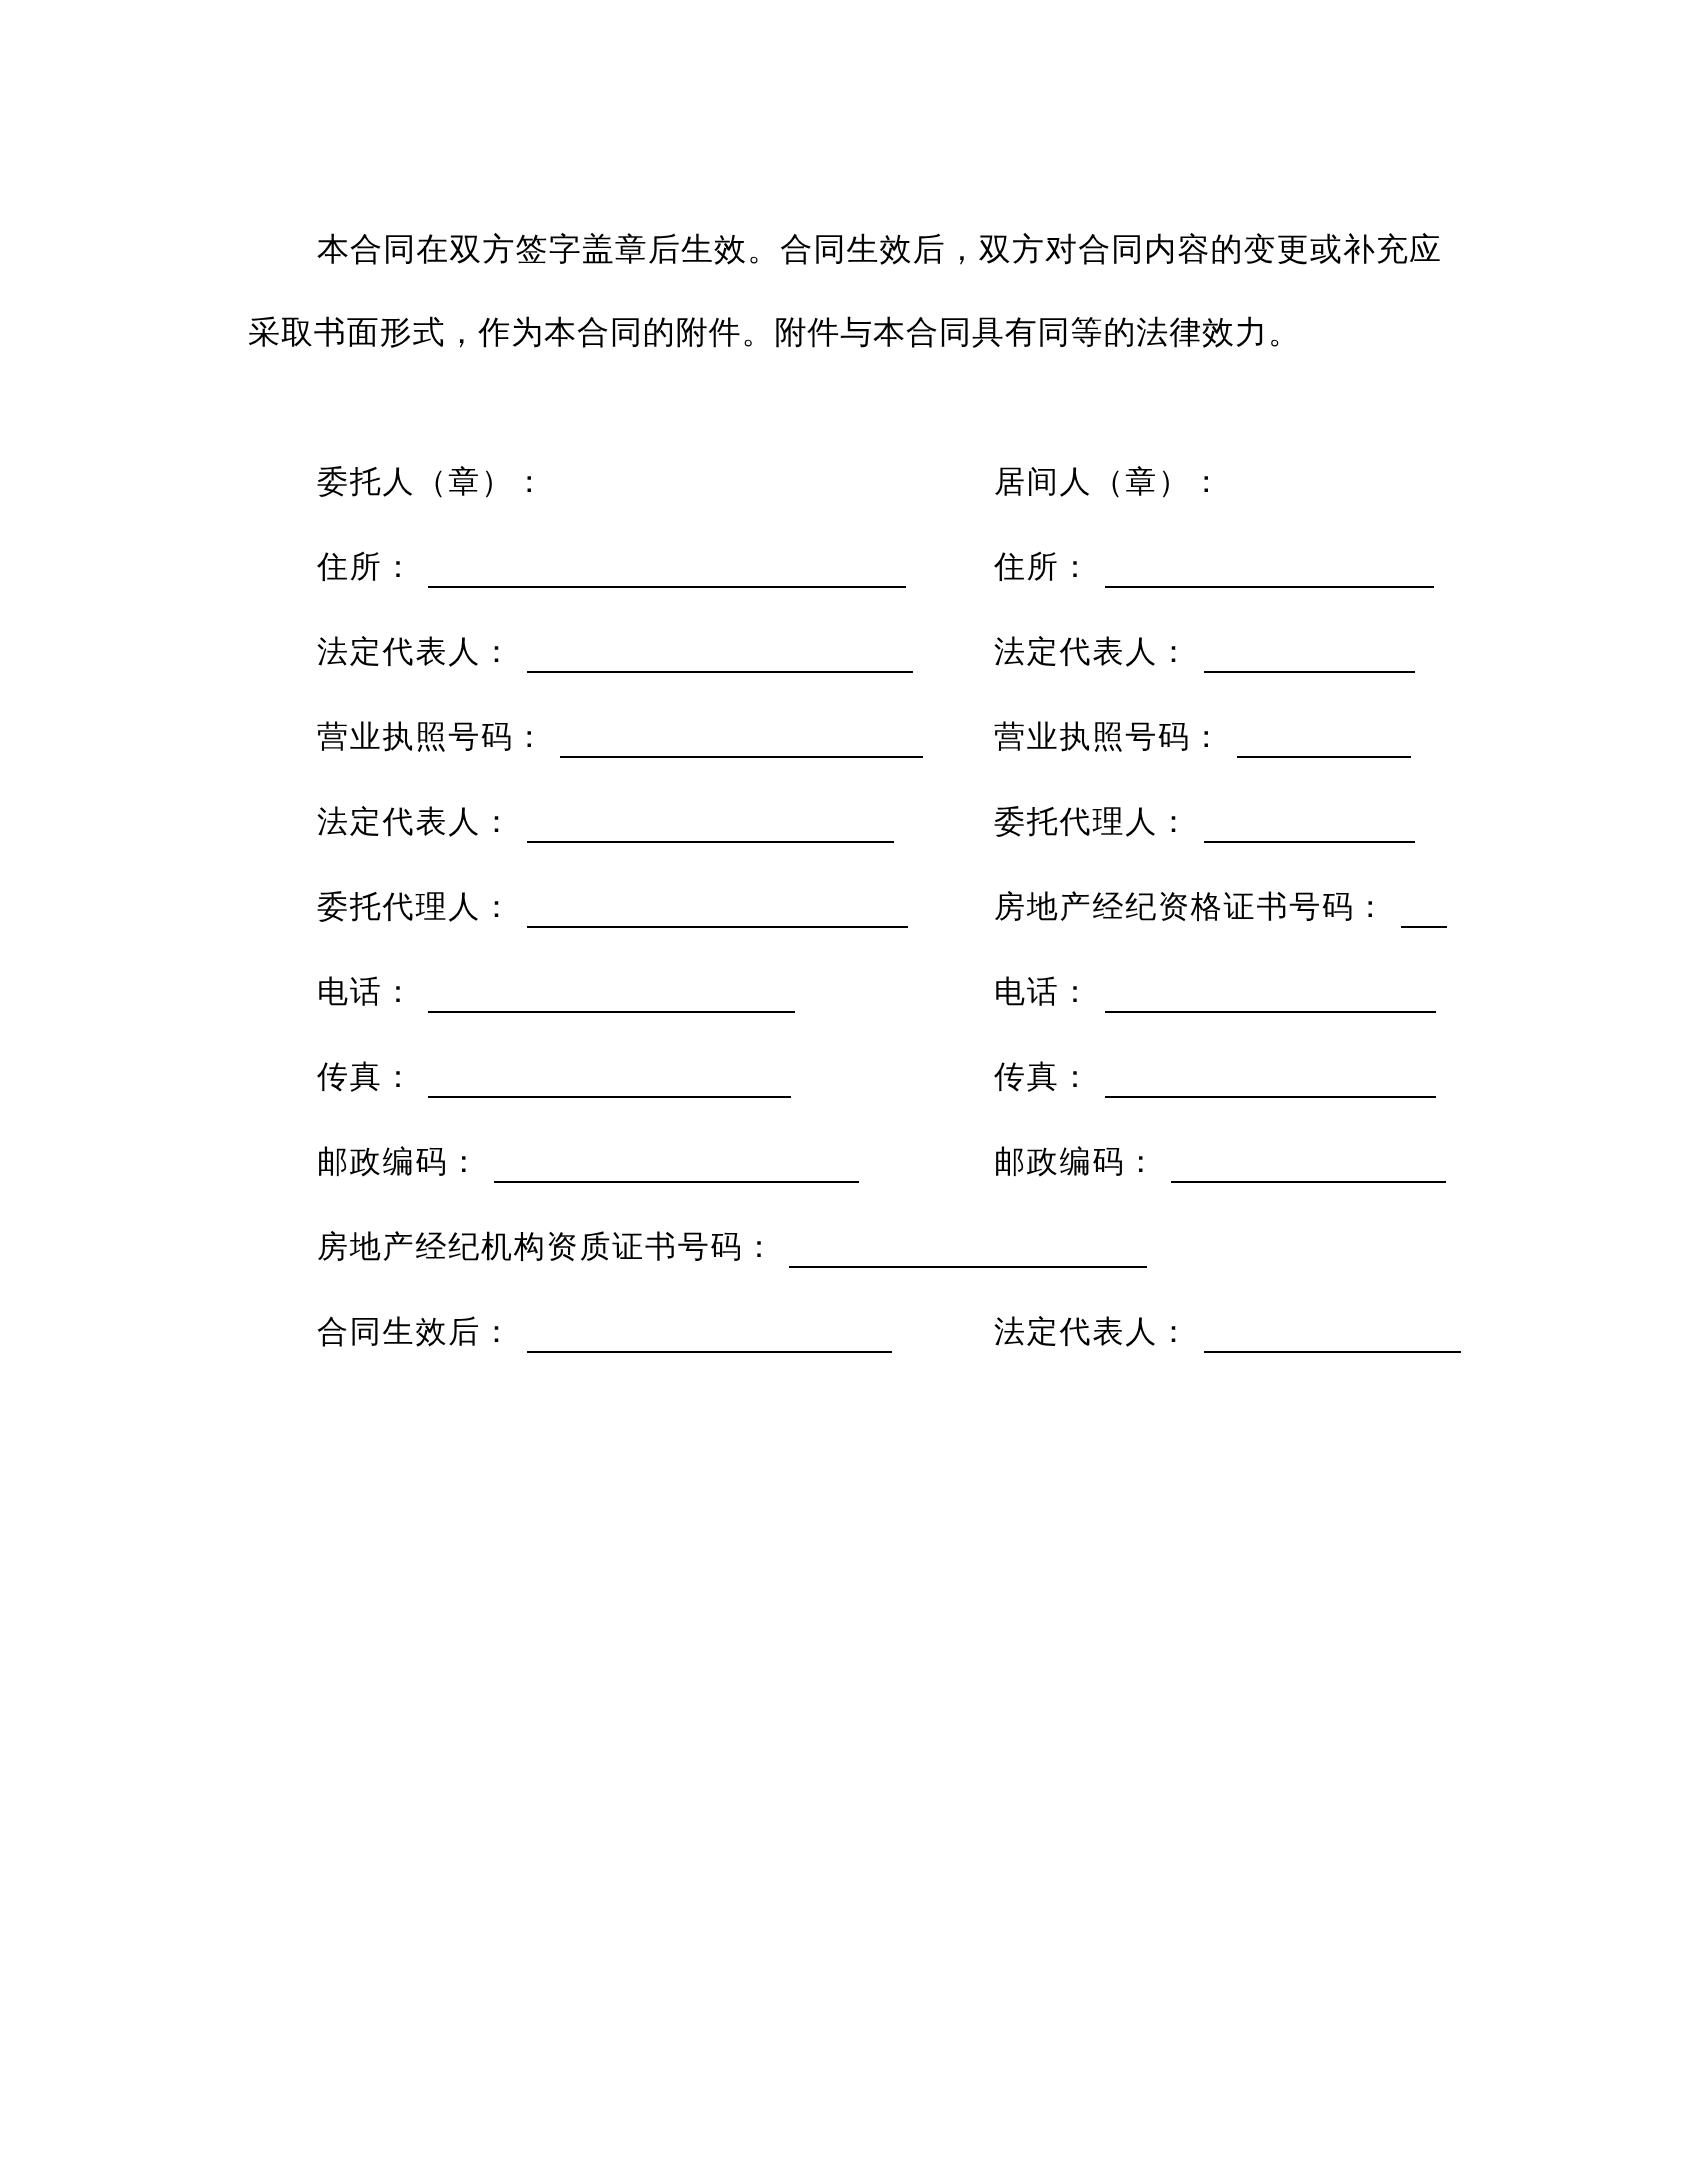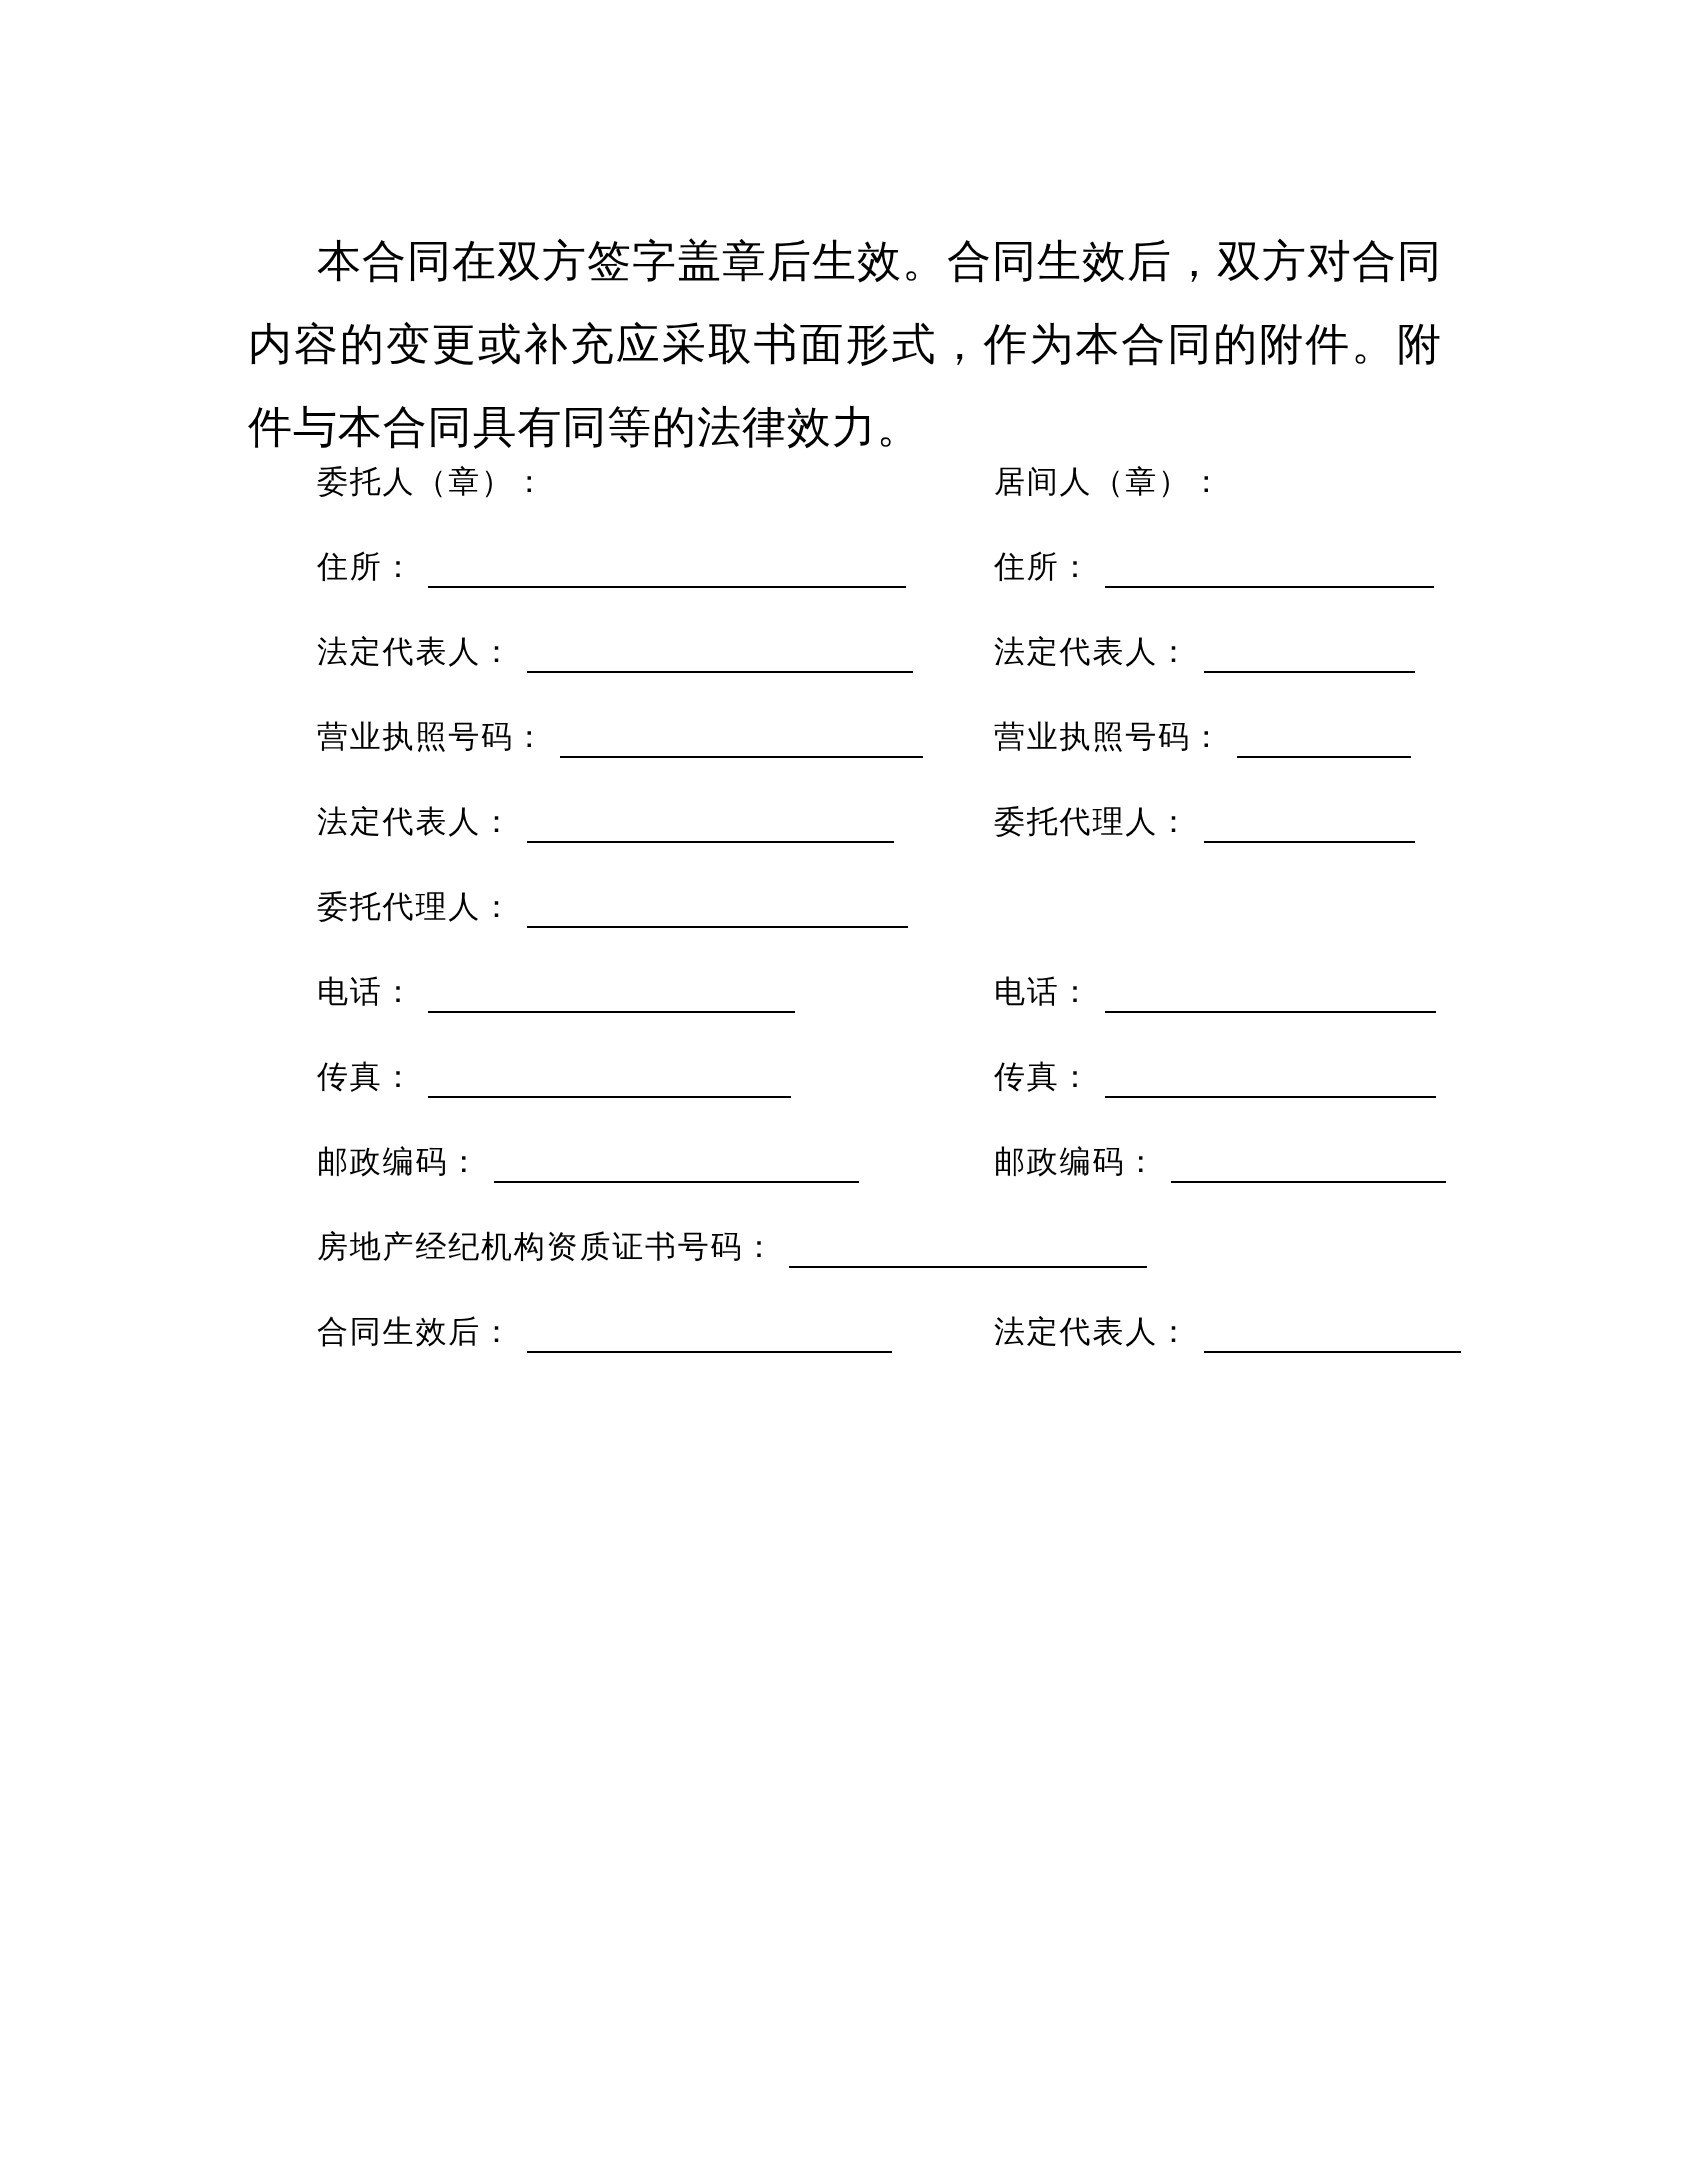--- a/index.html
+++ b/index.html
@@ -10,21 +10,21 @@
     background: #ffffff;
     color: #000000;
     font-family: "Liberation Serif", "DejaVu Serif", serif;
     overflow: hidden;
   }
   .para {
     position: absolute;
     top: 176px;
     left: 248px;
     width: 1194px;
-    font-size: 44px;
+    font-size: 32px;
     line-height: 83px;
     letter-spacing: 0.9px;
     text-align: justify;
     text-indent: 69px;
   }
   .form {
     position: absolute;
     top: 418px;
     left: 317px;
     width: 1139px;
@@ -113,20 +113,24 @@
         <span>委托代理人：</span>
         <span class="blank w230"></span>
       </div>
     </div>
 
     <div class="row">
       <div class="cell cell-l">
         <span>委托代理人：</span>
         <span class="blank w415"></span>
       </div>
+      <div class="cell cell-r">
+        <span>房地产经纪资格证书号码：</span>
+        <span class="blank w50"></span>
+      </div>
     </div>
 
     <div class="row">
       <div class="cell cell-l">
         <span>电话：</span>
         <span class="blank w400"></span>
       </div>
       <div class="cell cell-r">
         <span>电话：</span>
         <span class="blank w360"></span>

